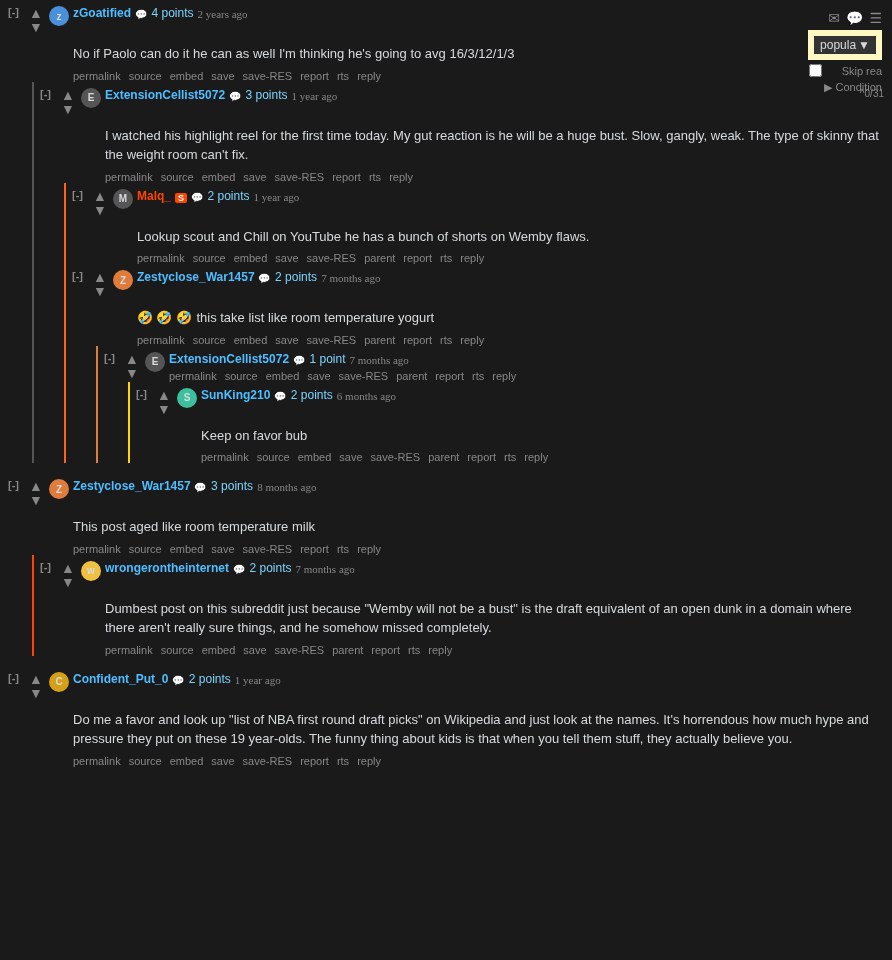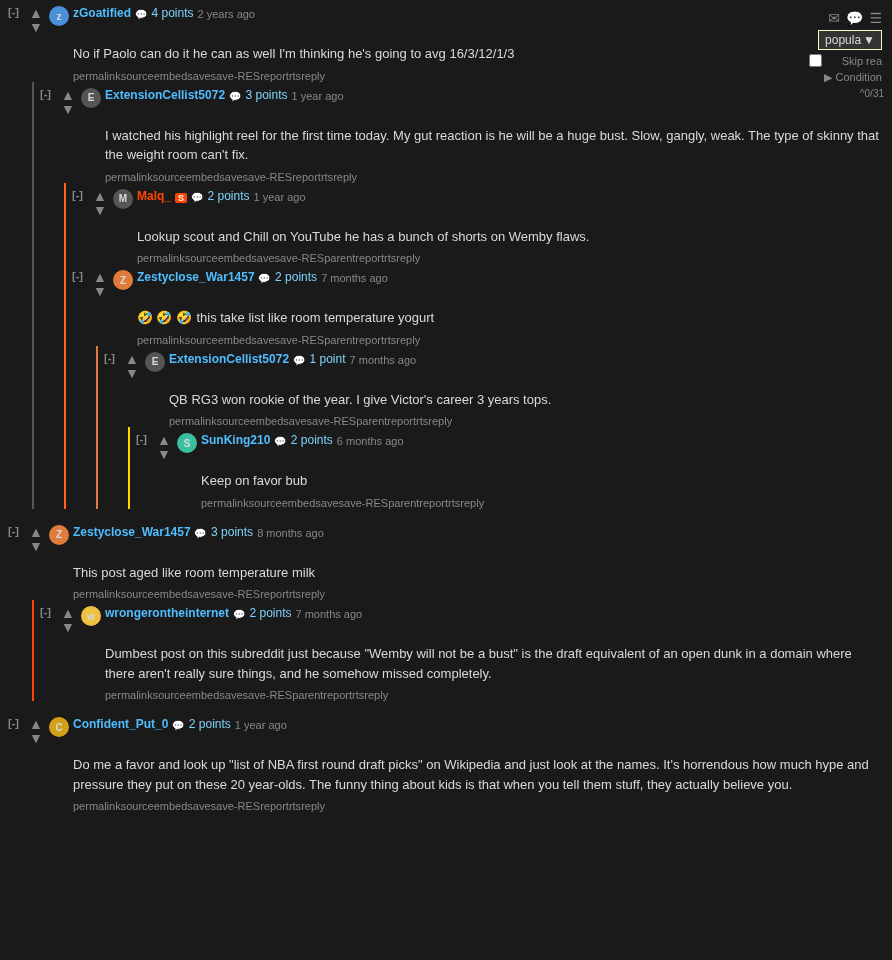--- a/index.html
+++ b/index.html
@@ -56,30 +56,32 @@
       color: #888;
       font-size: 10px;
     }
     .points {
       color: #7dd3fc;
       font-size: 12px;
     }
     .time {
       color: #888;
       font-size: 11px;
+      font-family: Liberation Serif, serif;
     }
     .comment-body {
       color: #d7dadc;
       font-size: 13px;
       line-height: 1.5;
       margin-bottom: 6px;
       margin-top: 24px;
     }
     .comment-actions {
       display: flex;
+      gap: 8px;
       flex-wrap: wrap;
       text-align: right;
     }
     .action-link {
       color: #888;
       font-size: 11px;
       cursor: pointer;
       text-decoration: none;
     }
     .vote-col {
@@ -133,21 +135,21 @@
       display: flex;
       gap: 6px;
     }
     .icon-btn {
       color: #888;
       cursor: pointer;
       font-size: 14px;
     }
     .dropdown-box {
       background: #333;
-      border: 1px solid #fef9c3;
+      border: 6px solid #fef9c3;
       padding: 2px 6px;
       font-size: 12px;
       color: #d7dadc;
       display: flex;
       align-items: center;
       gap: 2px;
       cursor: pointer;
     }
     .skip-row {
       display: flex;
@@ -323,21 +325,20 @@
             <span class="vote-down">▼</span>
           </div>
           <div class="avatar avatar-dark">E</div>
           <div class="comment-content">
             <div class="comment-header">
               <span class="username">ExtensionCellist5072</span>
               <span class="chat-icon">💬</span>
               <span class="points">1 point</span>
               <span class="time">7 months ago</span>
             </div>
-            <div class="comment-body">QB RG3 won rookie of the year. I give Victor's career 3 years tops.</div>
             <div class="comment-actions">
               <a class="action-link">permalink</a>
               <a class="action-link">source</a>
               <a class="action-link">embed</a>
               <a class="action-link">save</a>
               <a class="action-link">save-RES</a>
               <a class="action-link">parent</a>
               <a class="action-link">report</a>
               <a class="action-link">rts</a>
               <a class="action-link">reply</a>
@@ -453,21 +454,21 @@
       <span class="vote-down">▼</span>
     </div>
     <div class="avatar avatar-gold">C</div>
     <div class="comment-content">
       <div class="comment-header">
         <span class="username">Confident_Put_0</span>
         <span class="chat-icon">💬</span>
         <span class="points">2 points</span>
         <span class="time">1 year ago</span>
       </div>
-      <div class="comment-body">Do me a favor and look up "list of NBA first round draft picks" on Wikipedia and just look at the names. It's horrendous how much hype and pressure they put on these 20 year-olds. The funny thing about kids is that when you tell them stuff, they actually believe you.</div>
+      <div class="comment-body">Do me a favor and look up "list of NBA first round draft picks" on Wikipedia and just look at the names. It's horrendous how much hype and pressure they put on these 19 year-olds. The funny thing about kids is that when you tell them stuff, they actually believe you.</div>
       <div class="comment-actions">
         <a class="action-link">permalink</a>
         <a class="action-link">source</a>
         <a class="action-link">embed</a>
         <a class="action-link">save</a>
         <a class="action-link">save-RES</a>
         <a class="action-link">report</a>
         <a class="action-link">rts</a>
         <a class="action-link">reply</a>
       </div>

